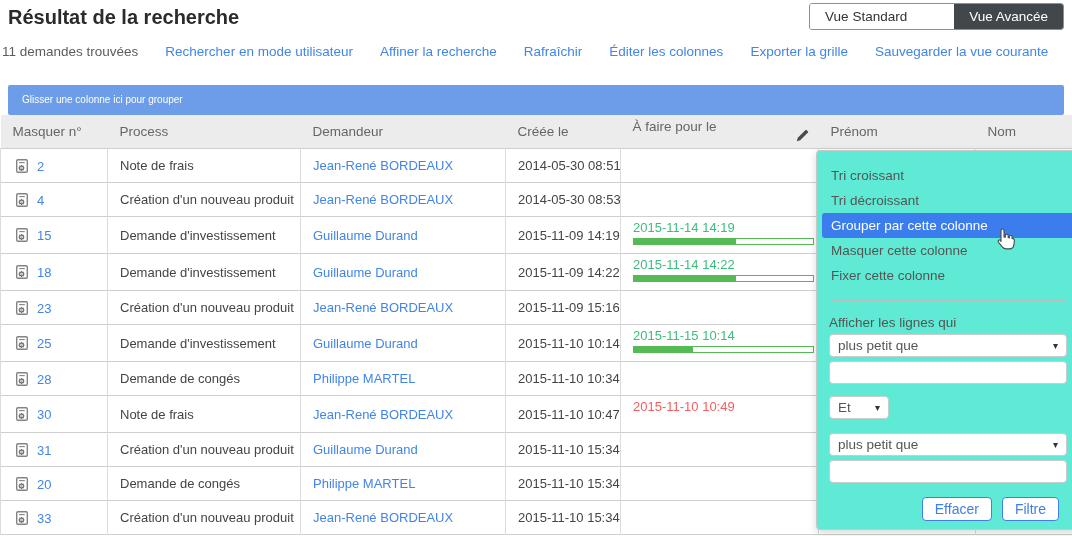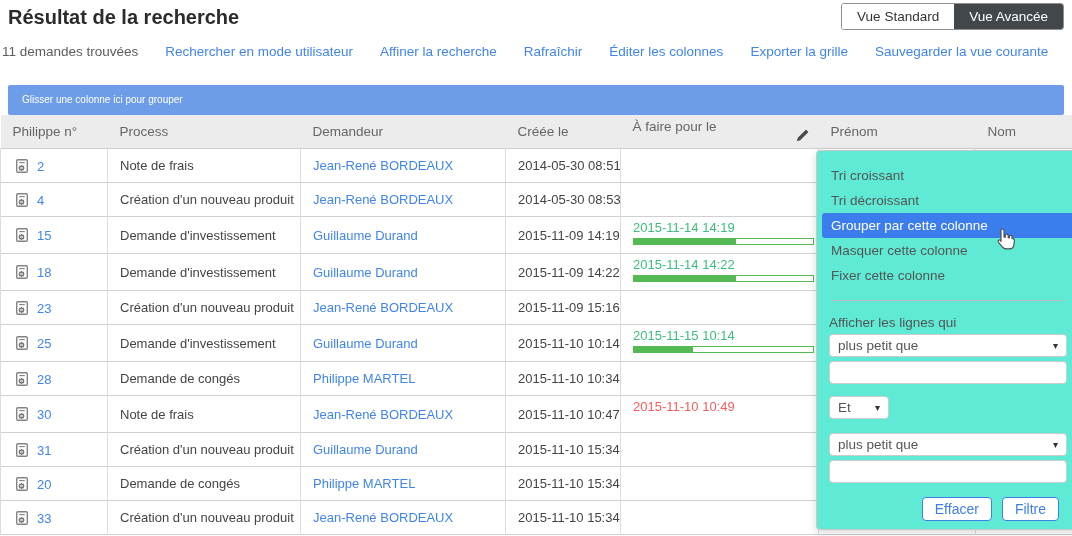--- a/index.html
+++ b/index.html
@@ -1,20 +1,20 @@
 <!DOCTYPE html>
 <html><head>
 <meta charset="utf-8">
 <style>
   html,body{margin:0;padding:0;}
   body{width:1072px;height:536px;position:relative;overflow:hidden;background:#fff;
        font-family:"Liberation Sans",sans-serif;color:#444;}
   
   .page-title{position:absolute;top:6px;left:8px;margin:0;font-size:20px;font-weight:bold;color:#2b2b2b;}
-  .view-toggle{position:absolute;top:3px;right:8px;display:flex;border:1px solid #8f8f8f;border-radius:3px;overflow:hidden;}
+  .view-toggle{position:absolute;top:3px;right:8px;display:flex;border:1px solid #8f8f8f;border-radius:3px;overflow:hidden;gap:32px;}
   .vt-btn{height:25px;padding:0 15px;font-size:13.5px;background:#fff;color:#333;border:none;
           font-family:"Liberation Sans",sans-serif;cursor:pointer;}
   .vt-btn.active{background:#42474c;color:#fff;}
   
   .toolbar{position:absolute;top:44px;left:2px;right:4px;display:flex;gap:27px;align-items:center;
            font-size:13.5px;white-space:nowrap;}
   .toolbar .count{color:#5c5c5c;}
   .tlink{color:#4285e8;cursor:pointer;}
   
   .grid{position:absolute;top:85px;left:0;right:0;}
@@ -87,21 +87,21 @@
       <col style="width:107px">
         <col style="width:193px">
         <col style="width:205px">
       <col style="width:115px">
         <col style="width:198px">
         <col style="width:157px">
         <col style="width:97px">
     </colgroup>
     <thead>
         <tr id="header-row">
-          <th><span>Philippe n°</span></th>
+          <th><span>Masquer n°</span></th>
           <th><span>Process</span></th>
           <th><span>Demandeur</span></th>
           <th><span>Créée le</span></th>
           <th><span class="pencil"><svg width="13" height="13" viewBox="0 0 13 13">
                 <path d="M0.8 12.2 L1.8 8.8 L9.6 1 Q10 0.6 10.4 1 L12 2.6 Q12.4 3 12 3.4 L4.2 11.2 Z" fill="#4a4a4a"></path>
               </svg></span><span>À faire pour le</span></th>
           <th><span>Prénom</span></th>
           <th><span>Nom</span></th>
         </tr>
       </thead>

